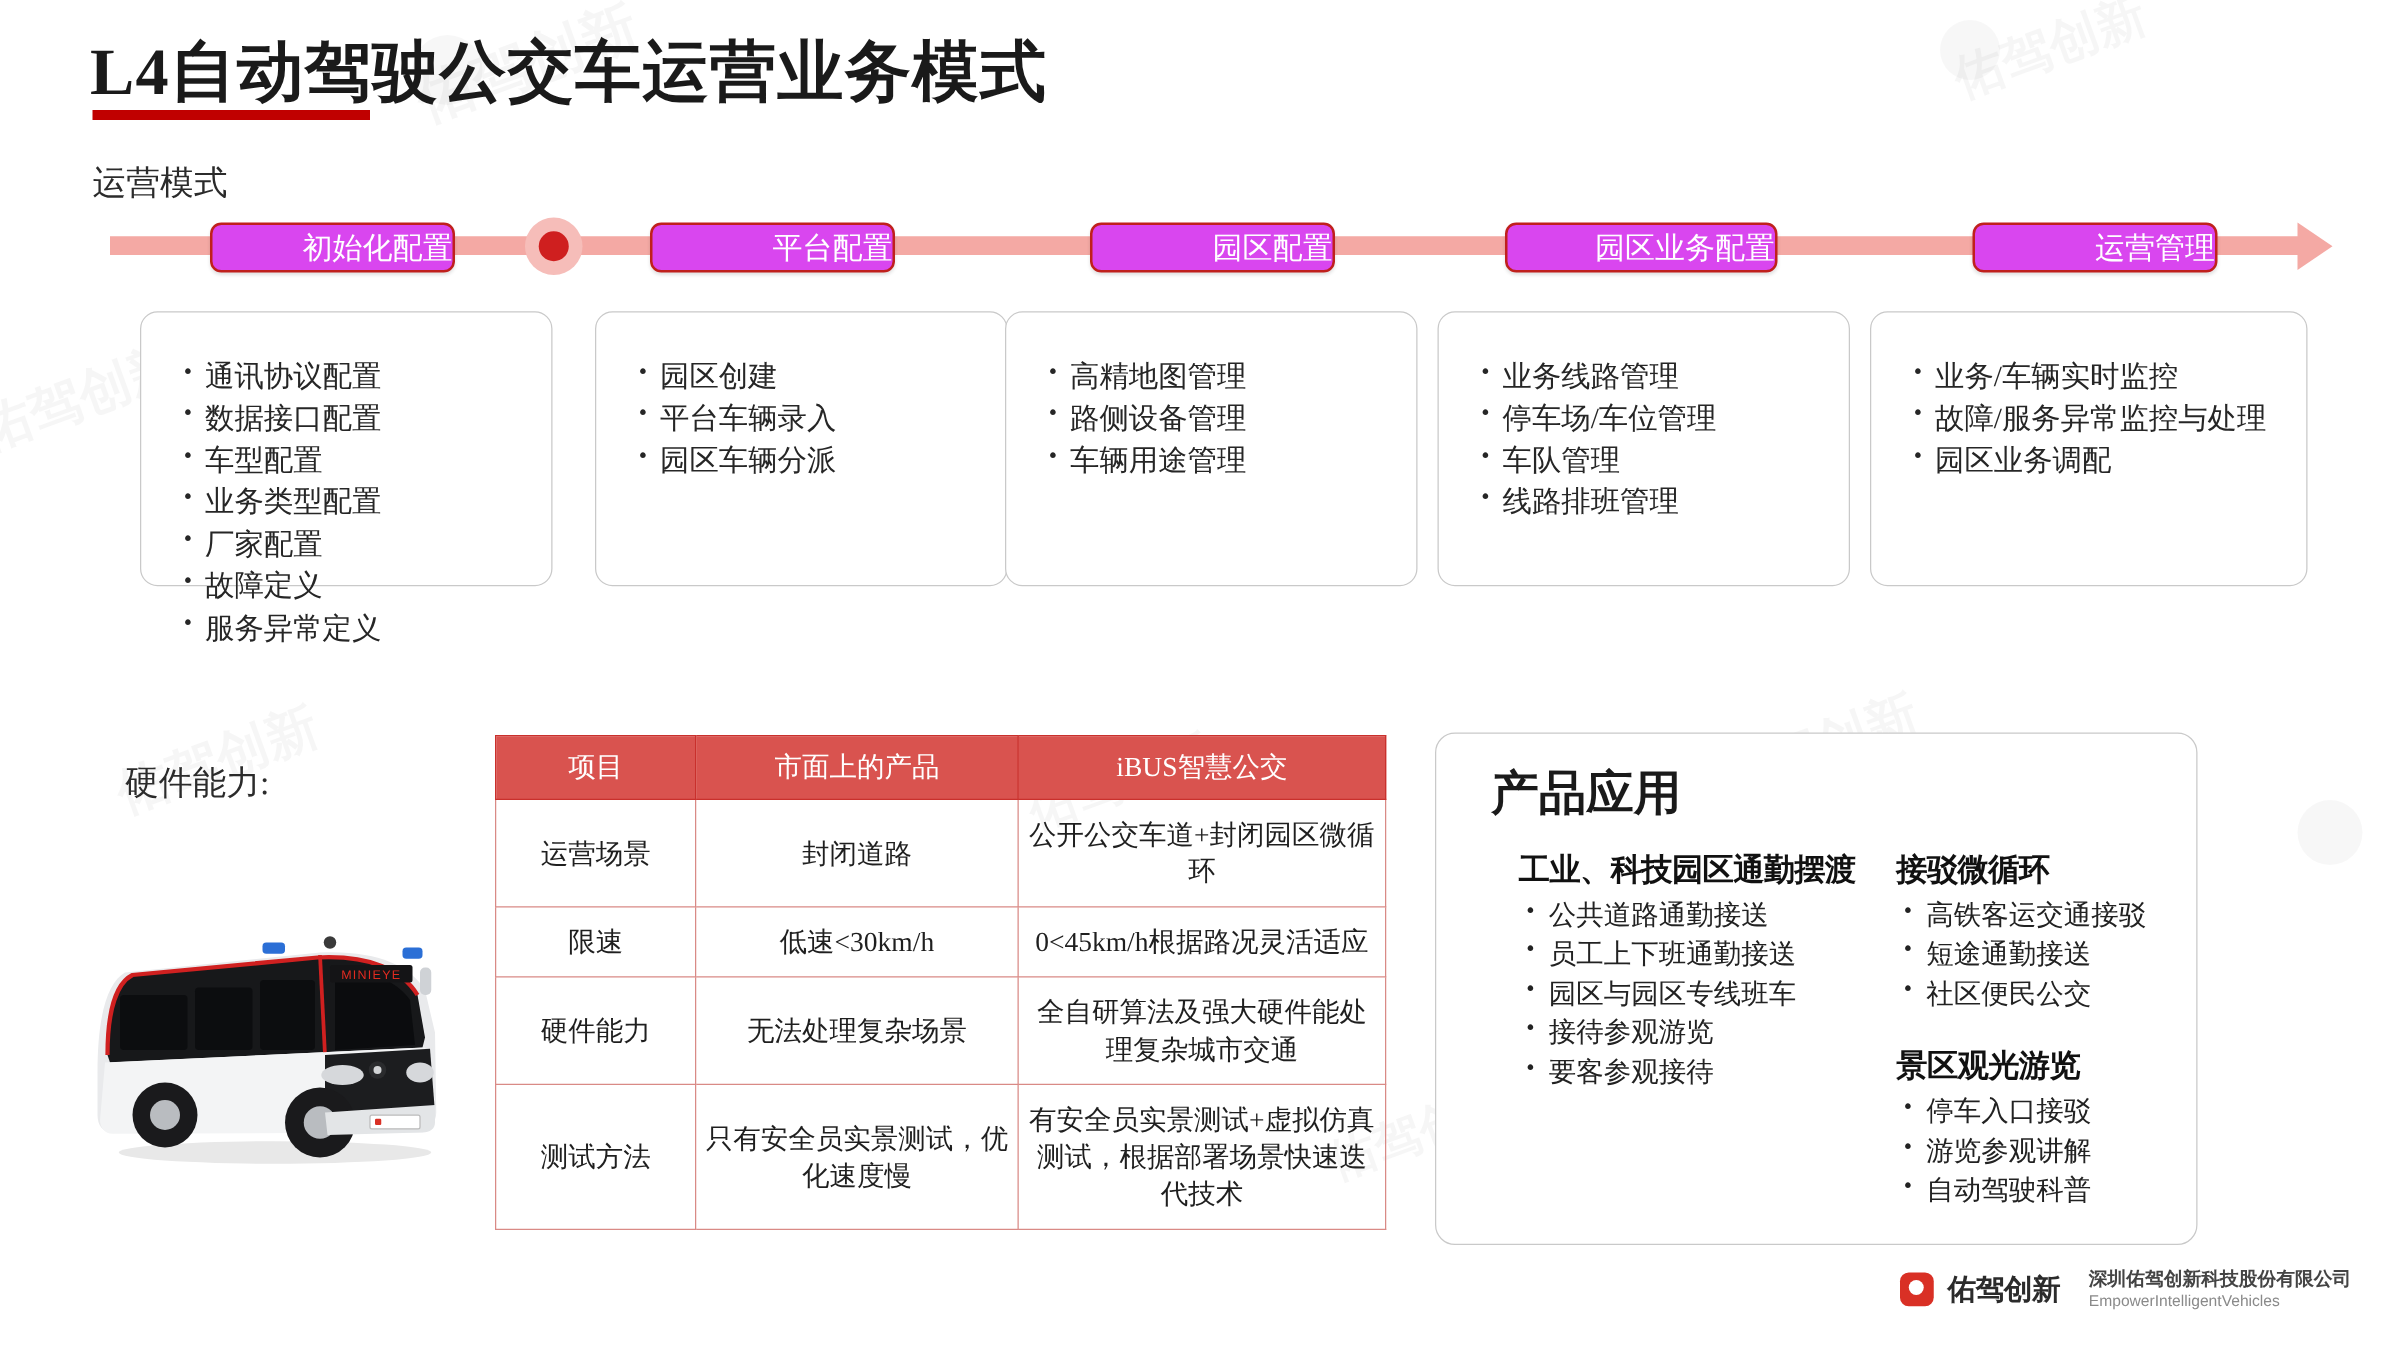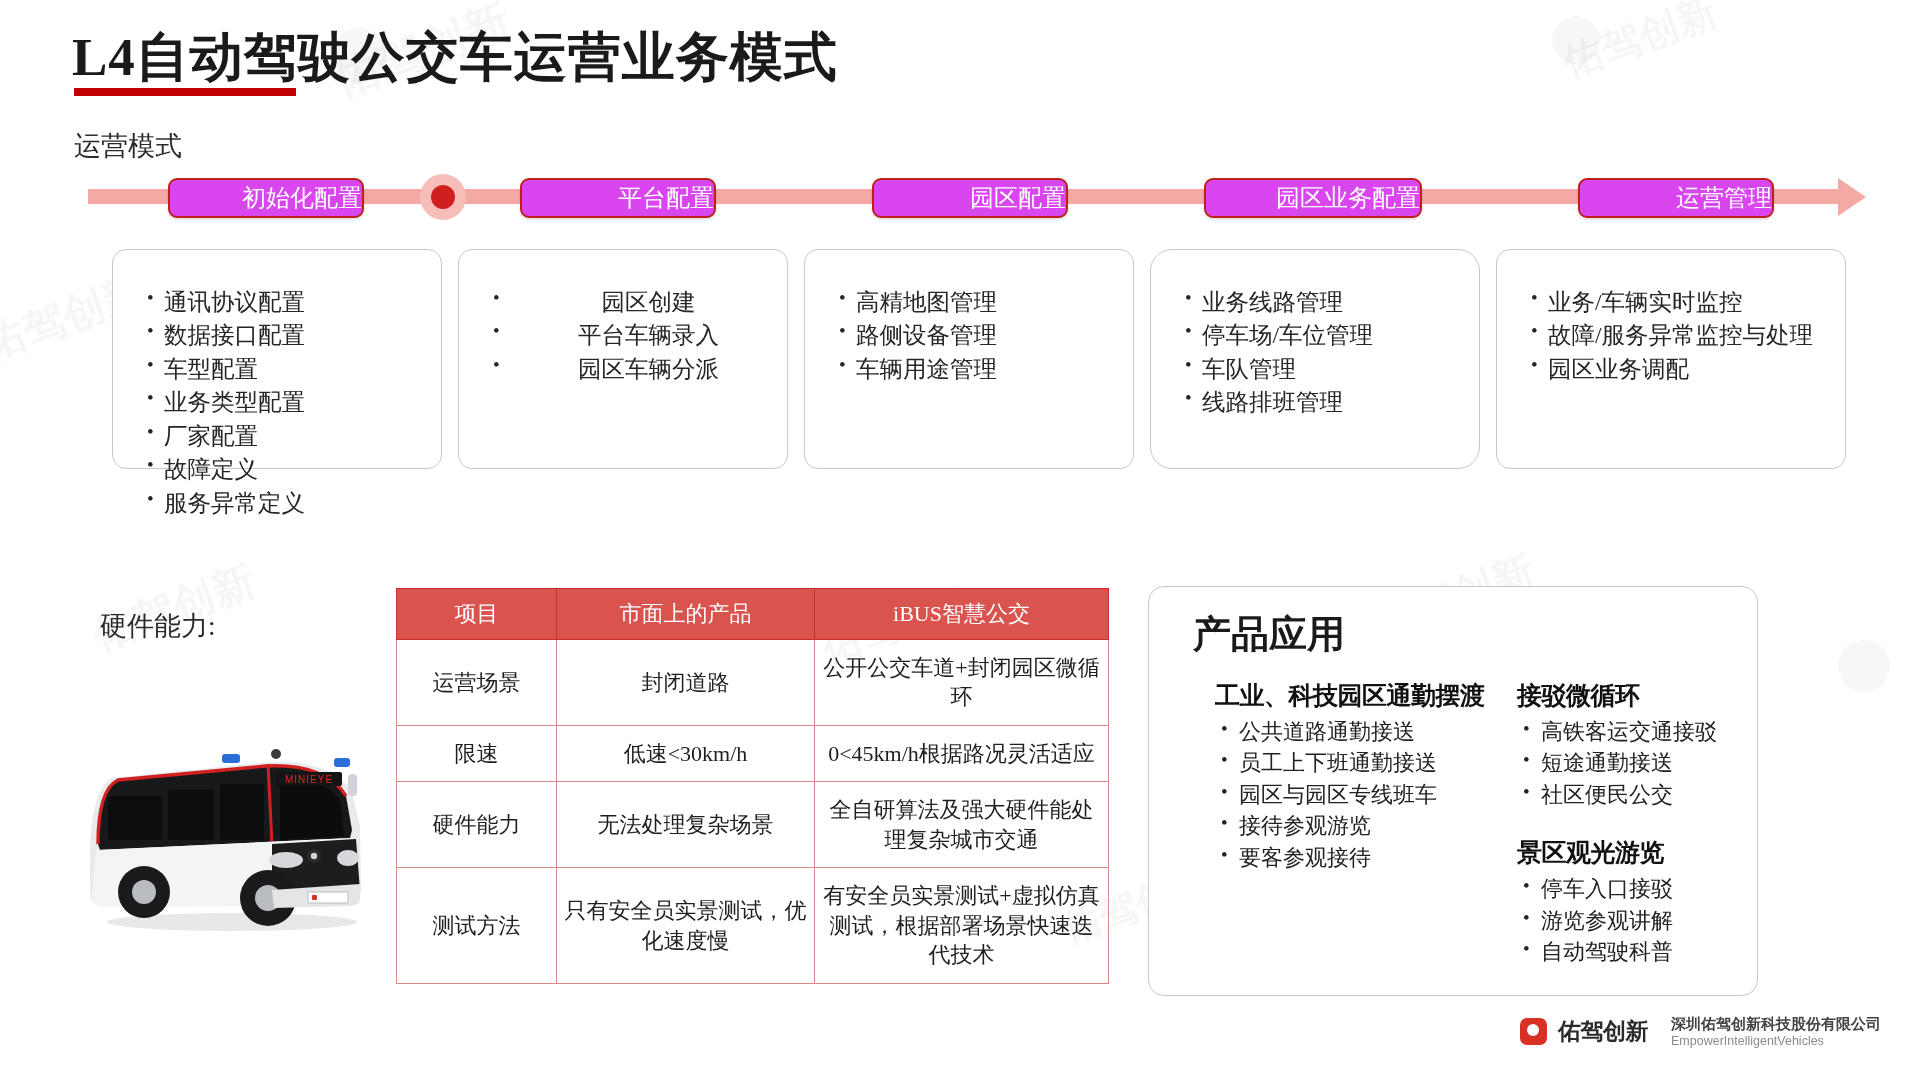--- a/index.html
+++ b/index.html
@@ -98,21 +98,21 @@
   }
 
   
   .adv-label {
     position: absolute; left: 100px; top: 608px;
     font-size: 27px; color: #2b2b2b; z-index: 3;
   }
 
   
   .bus-wrap {
-    position: absolute; left: 72px; top: 740px;
+    position: absolute; left: 60px; top: 740px;
     width: 310px; height: 195px; z-index: 3;
   }
 
   
   .tbl {
     position: absolute; left: 396px; top: 588px;
     width: 712px;
     border-collapse: collapse;
     z-index: 3;
     table-layout: fixed;
@@ -238,35 +238,35 @@
         <ul>
           <li>通讯协议配置</li>
           <li>数据接口配置</li>
           <li>车型配置</li>
           <li>业务类型配置</li>
           <li>厂家配置</li>
           <li>故障定义</li>
           <li>服务异常定义</li>
         </ul>
       </div>
-      <div class="card" style="left: 458px; width: 330px; text-align: center;">
+      <div class="card" style="left: 476px; width: 330px;">
         <ul>
           <li>园区创建</li>
           <li>平台车辆录入</li>
           <li>园区车辆分派</li>
         </ul>
       </div>
       <div class="card" style="left: 804px; width: 330px;">
         <ul>
           <li>高精地图管理</li>
           <li>路侧设备管理</li>
           <li>车辆用途管理</li>
         </ul>
       </div>
-      <div class="card" style="left: 1150px; width: 330px; border-radius: 22px;">
+      <div class="card" style="left: 1150px; width: 330px;">
         <ul>
           <li>业务线路管理</li>
           <li>停车场/车位管理</li>
           <li>车队管理</li>
           <li>线路排班管理</li>
         </ul>
       </div>
       <div class="card" style="left: 1496px; width: 350px;">
         <ul>
           <li>业务/车辆实时监控</li>

